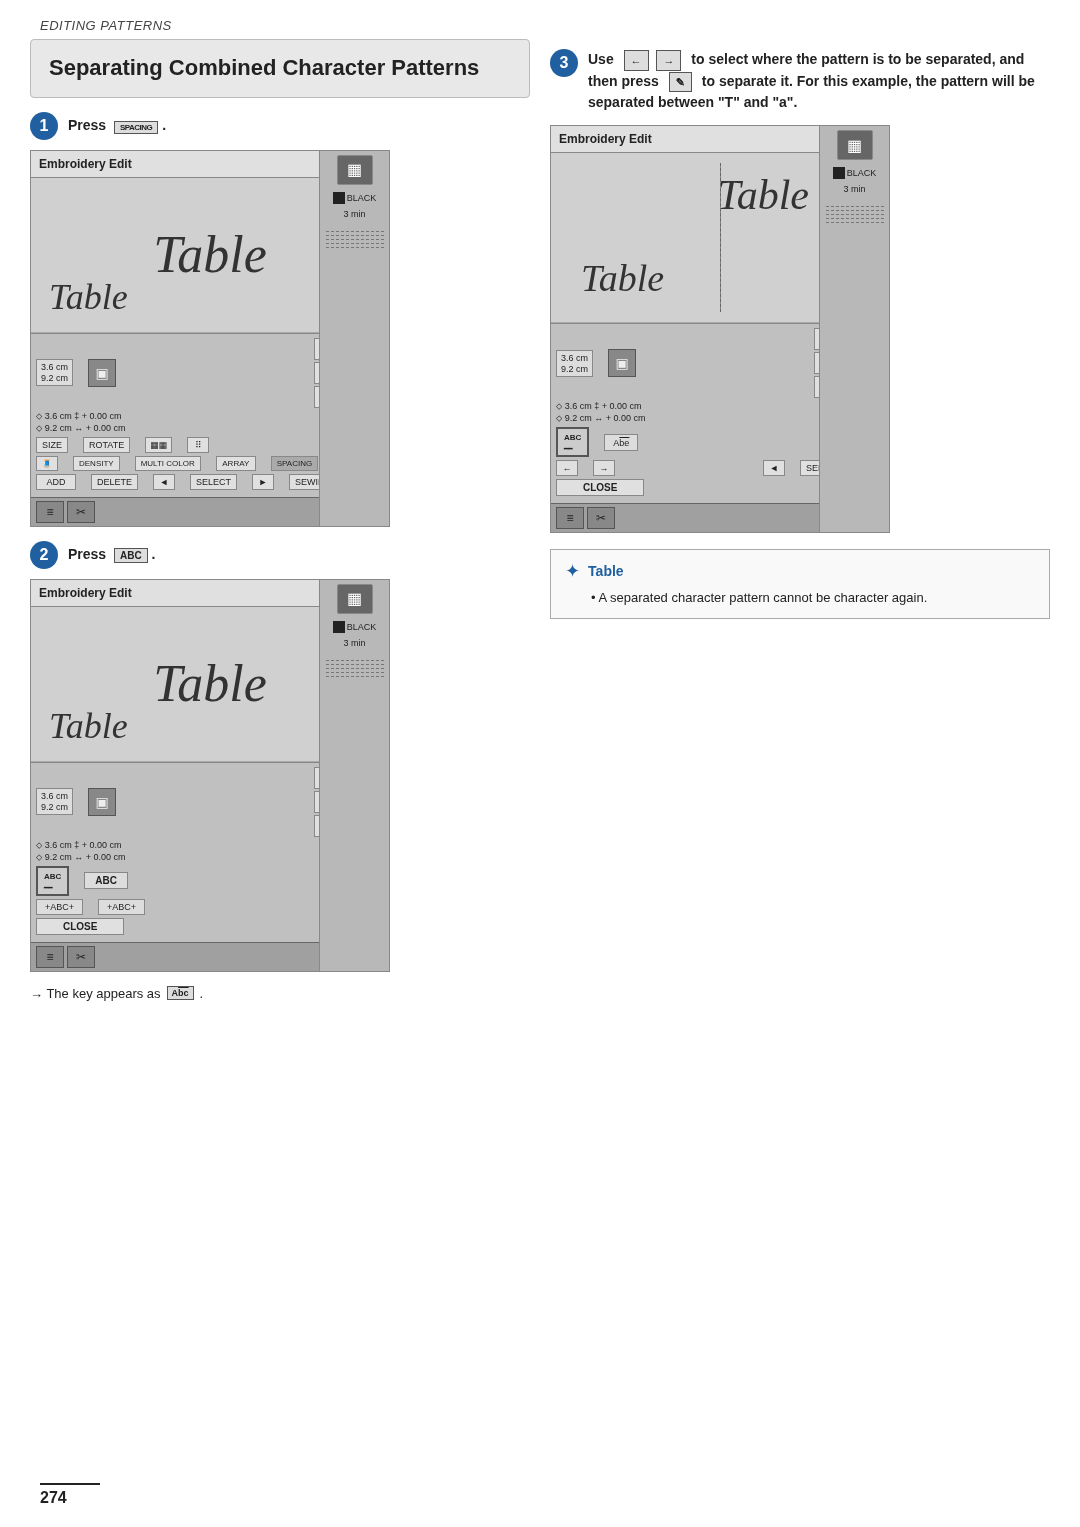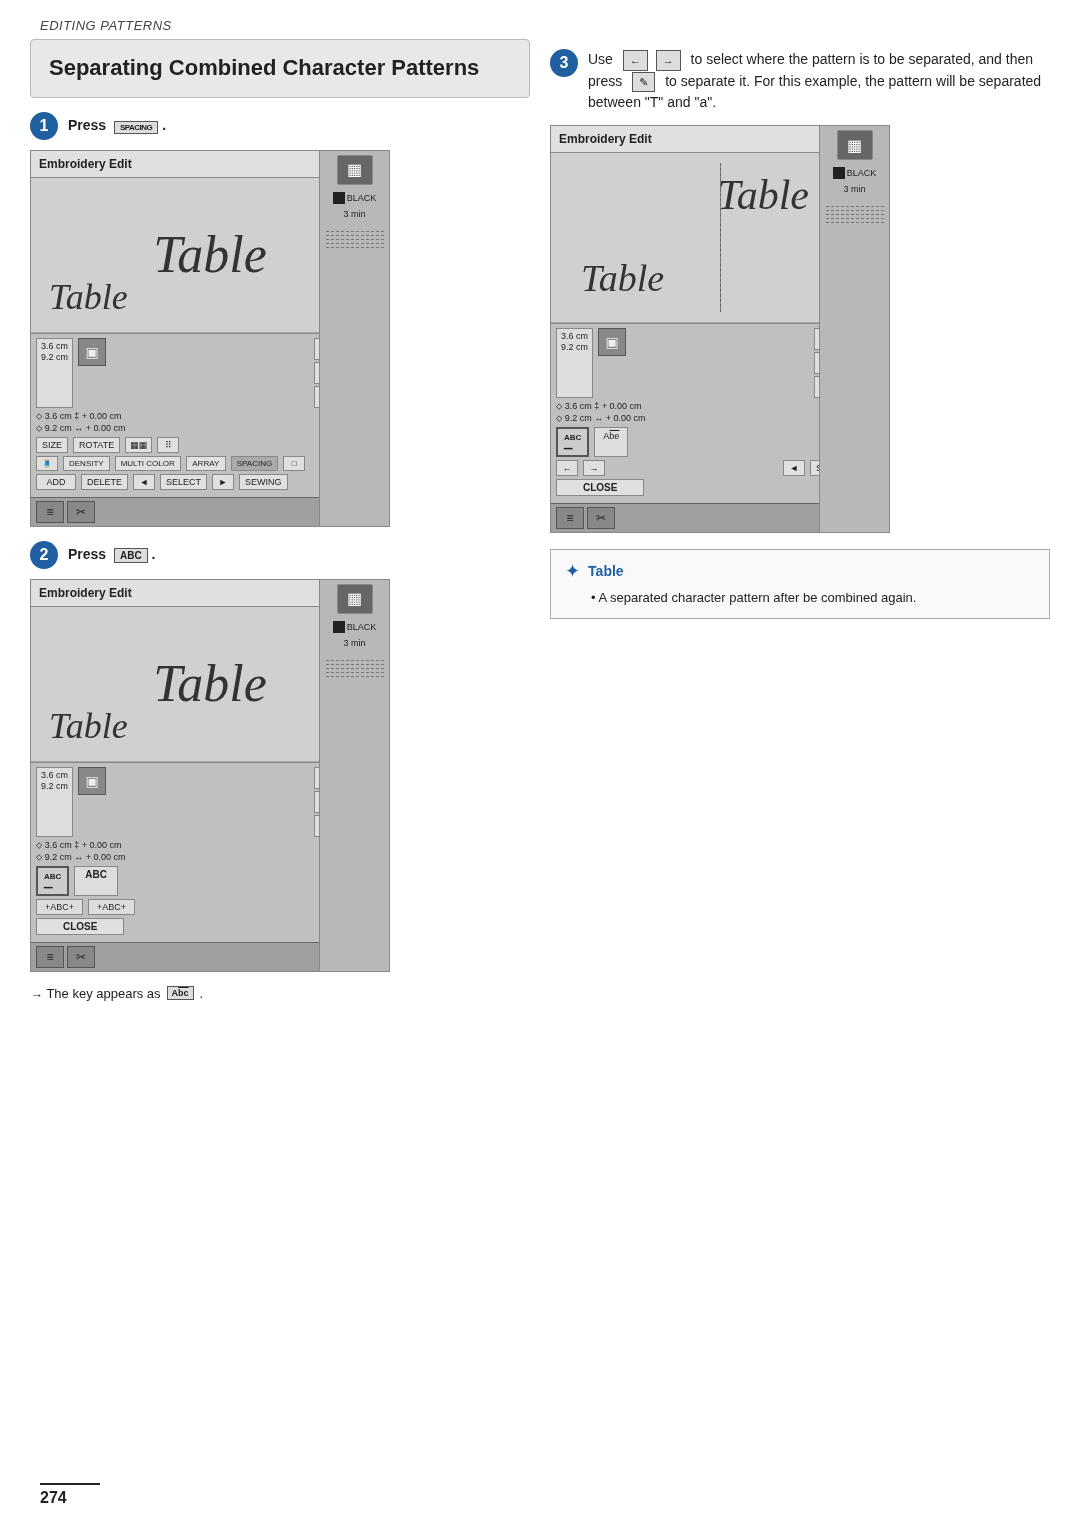--- a/index.html
+++ b/index.html
@@ -164,21 +164,22 @@
 
     
     .emb-controls {
       background: #c0c0c0;
       border-top: 1px solid #888;
       padding: 4px 5px;
     }
 
     .ctrl-row {
       display: flex;
-      gap: 5px;
+      align-items: center;
+      gap: 15px;
       margin-bottom: 3px;
       flex-wrap: wrap;
     }
 
     .ctrl-btn {
       background: #e0e0e0;
       border: 1px solid #888;
       padding: 2px 5px;
       font-size: 9px;
       min-width: 22px;
@@ -288,21 +289,21 @@
     .step3-header {
       display: flex;
       align-items: flex-start;
       gap: 10px;
       margin-bottom: 12px;
       padding-top: 10px;
     }
 
     .step3-text {
       font-size: 14px;
-      font-weight: normal;
+      font-weight: bold;
       line-height: 1.5;
     }
 
     
     .emb-screen-right {
       border: 1px solid #888;
       background: #c8c8c8;
       width: 340px;
       font-size: 11px;
       position: relative;
@@ -745,21 +746,21 @@
       </div>
     </div>
 
     <div class="note-box">
       <div class="note-header">
         <span class="note-icon">✦</span>
         <span class="note-title">Table</span>
       </div>
       <div class="note-text">
         <span>• </span>
-        <span>A separated character pattern after be combined again.</span>
+        <span>A separated character pattern cannot be character again.</span>
       </div>
     </div>
 
   </div>
 
 </div>
 
 <div class="page-number">274</div>
 
 </body></html>

